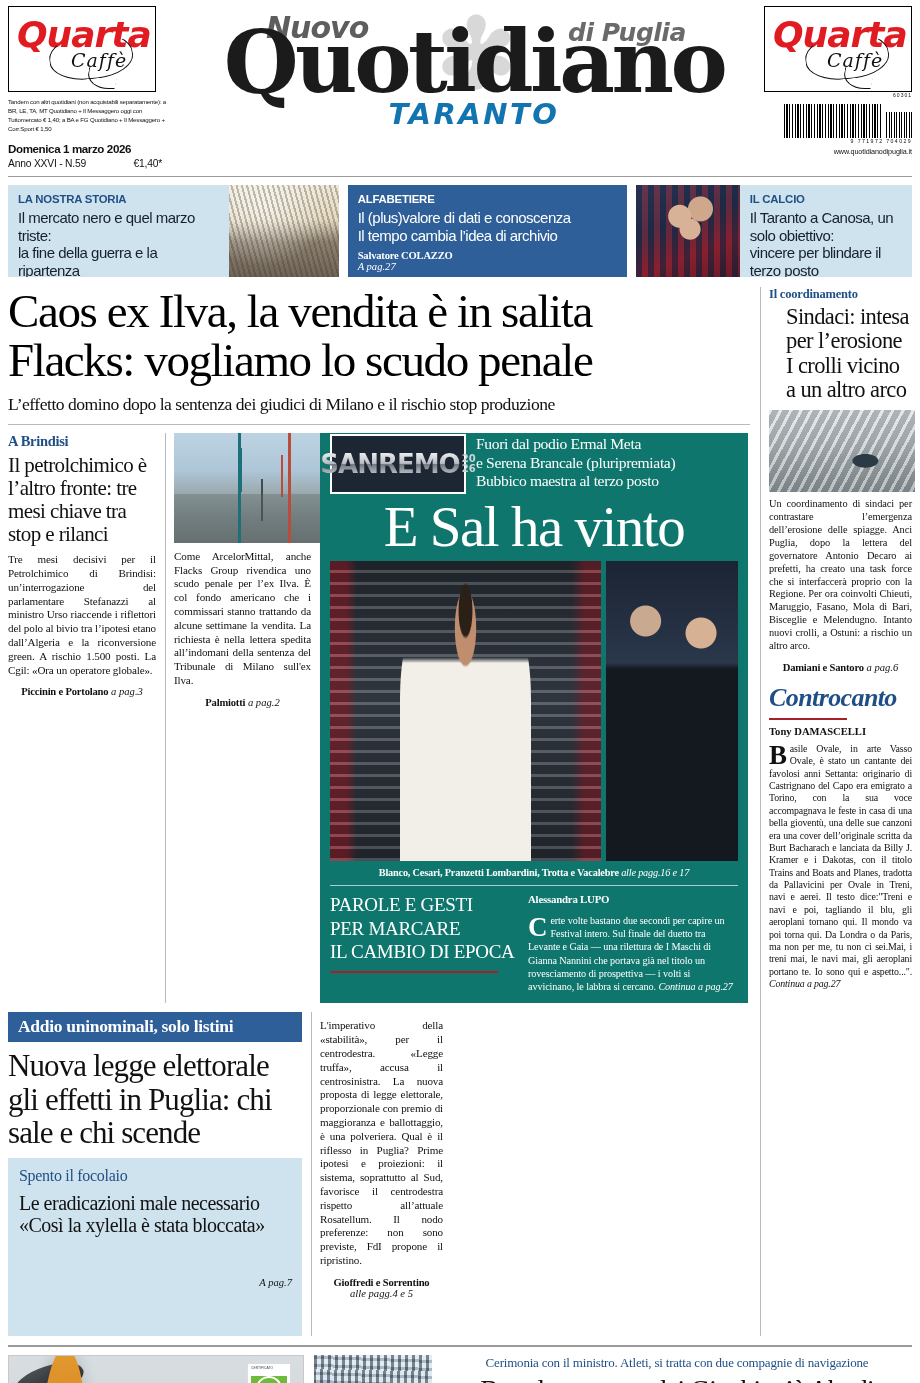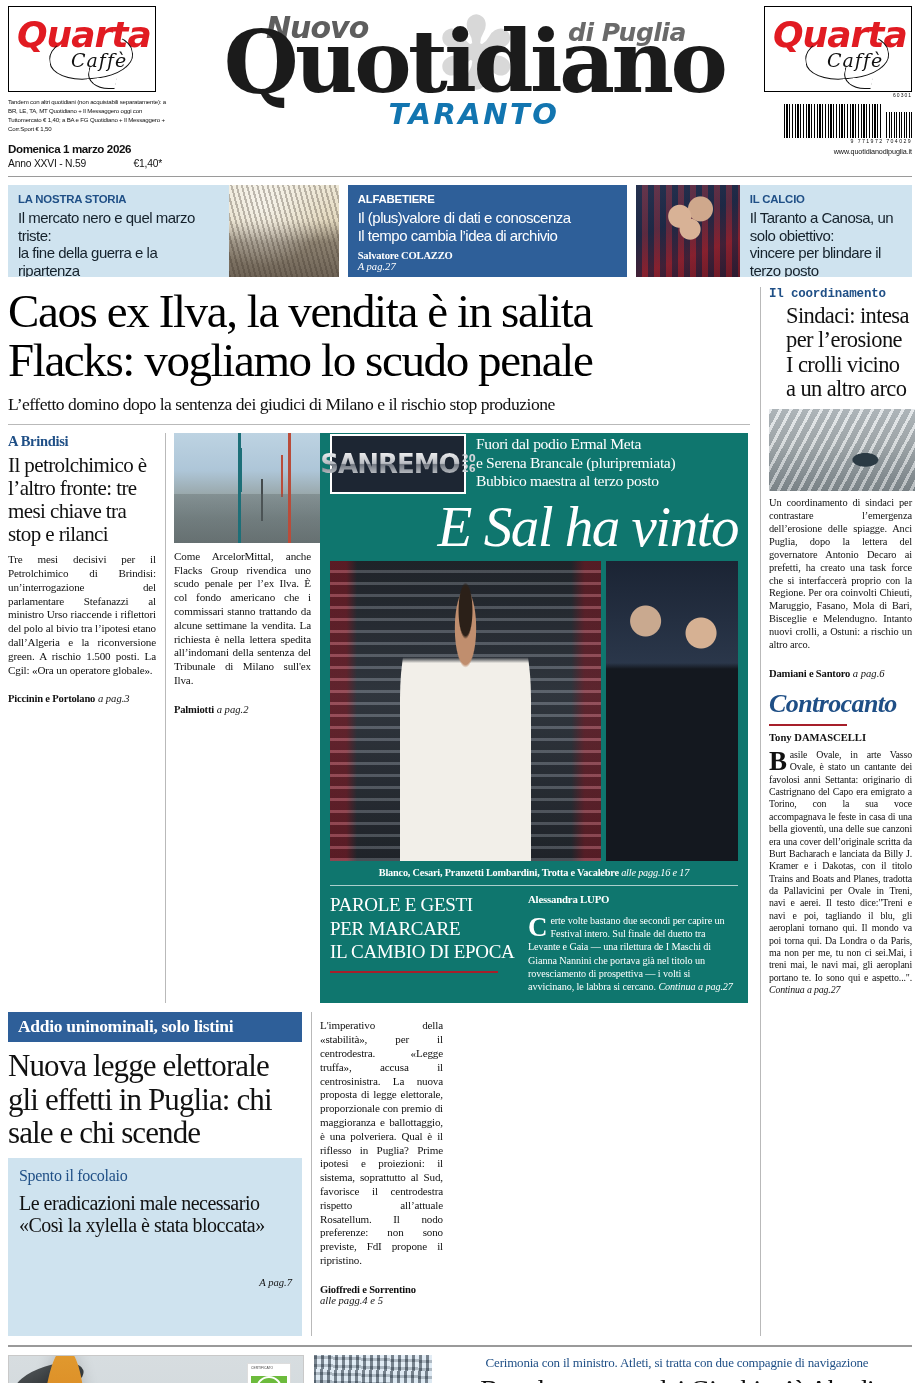--- a/index.html
+++ b/index.html
@@ -182,22 +182,22 @@
   }
   .subtitle-ser {
     font-family: "Liberation Serif", serif; font-size: 21px; line-height: 1.1;
     margin-top: 4px; letter-spacing: -0.6px;
   }
   .body-just {
     font-family: "Liberation Serif", serif; font-size: 11.1px; line-height: 1.245;
     text-align: justify; margin-top: 7px; letter-spacing: -0.15px;
   }
   .byline {
-    font-family: "Liberation Serif", serif; font-size: 10.6px; text-align: left;
-    margin-top: 16px;
+    font-family: "Liberation Serif", serif; font-size: 10.6px; text-align: center;
+    margin-top: 9px;
   }
   .byline b { letter-spacing: -0.2px; }
   .byline i { font-style: italic; }
 
   .photo-brindisi {
     width: 146px; height: 110px;
     background: linear-gradient(180deg,#bdd3e2 0%,#aec6d8 34%,#9aa9ad 55%,#7d8a8c 78%,#6c7678 100%);
     position: relative; overflow: hidden;
   }
   .photo-brindisi::after {
@@ -232,21 +232,21 @@
   .sanremo-logo .yr {
     font-family: "DejaVu Sans", sans-serif; font-weight: bold; font-size: 10px;
     line-height: 0.95; margin-left: 2px; color: #cfd3d8; align-self: center;
   }
   .sanremo-deck {
     font-family: "Liberation Serif", serif; font-size: 15.6px; line-height: 1.2;
     letter-spacing: -0.35px; padding-top: 1px;
   }
   .sanremo-title {
     font-family: "Liberation Serif", serif; font-size: 57px; line-height: 1;
-    text-align: right; letter-spacing: -1.5px; margin: 4px 0 6px 0; font-style: italic;
+    text-align: center; letter-spacing: -1.5px; margin: 4px 0 6px 0;
   }
   .sanremo-photos { display: flex; gap: 5px; height: 300px; }
   .sp-main { flex: 1; position: relative; overflow: hidden;
     background: linear-gradient(180deg,#2a3038 0%,#424a55 45%,#2b3139 100%); }
   .sp-main::before {
     content:""; position:absolute; inset:0;
     background:
       repeating-linear-gradient(0deg, rgba(255,255,255,.14) 0 3px, rgba(0,0,0,.28) 3px 12px),
       linear-gradient(90deg, rgba(190,30,45,.55) 0 6%, rgba(0,0,0,0) 10%),
       linear-gradient(270deg, rgba(190,30,45,.5) 0 6%, rgba(0,0,0,0) 11%);
@@ -315,21 +315,21 @@
   .tintbox .h {
     font-family: "Liberation Serif", serif; font-size: 20px; line-height: 1.13;
     margin-top: 7px; letter-spacing: -0.5px;
   }
   .tintbox .p { font-family: "Liberation Serif", serif; font-style: italic; font-size: 10.6px;
     text-align: right; margin-top: 40px; }
   .b3-b { width: 132px; flex: none; border-left: 1px solid #b9b9b9; padding-left: 8px; }
 
   
   .rc-kicker {
-    font-family: Liberation Mono, monospace; font-weight: bold; font-size: 12.5px;
+    font-family: Liberation Serif, serif; font-weight: bold; font-size: 12.5px;
     color: #1f4f86; letter-spacing: -0.2px;
   }
   .rc-head {
     font-family: "Liberation Serif", serif; font-size: 22.5px; line-height: 1.08;
     margin-top: 3px; letter-spacing: -0.6px; margin-left: 17px;
   }
   .rc-photo { width: 146px; height: 82px; margin-top: 8px; position: relative; overflow: hidden;
     background: linear-gradient(180deg,#cfd6da 0%,#b9bfc2 40%,#9aa2a6 70%,#7f888c 100%); }
   .rc-photo::after {
     content:""; position:absolute; inset:0;

